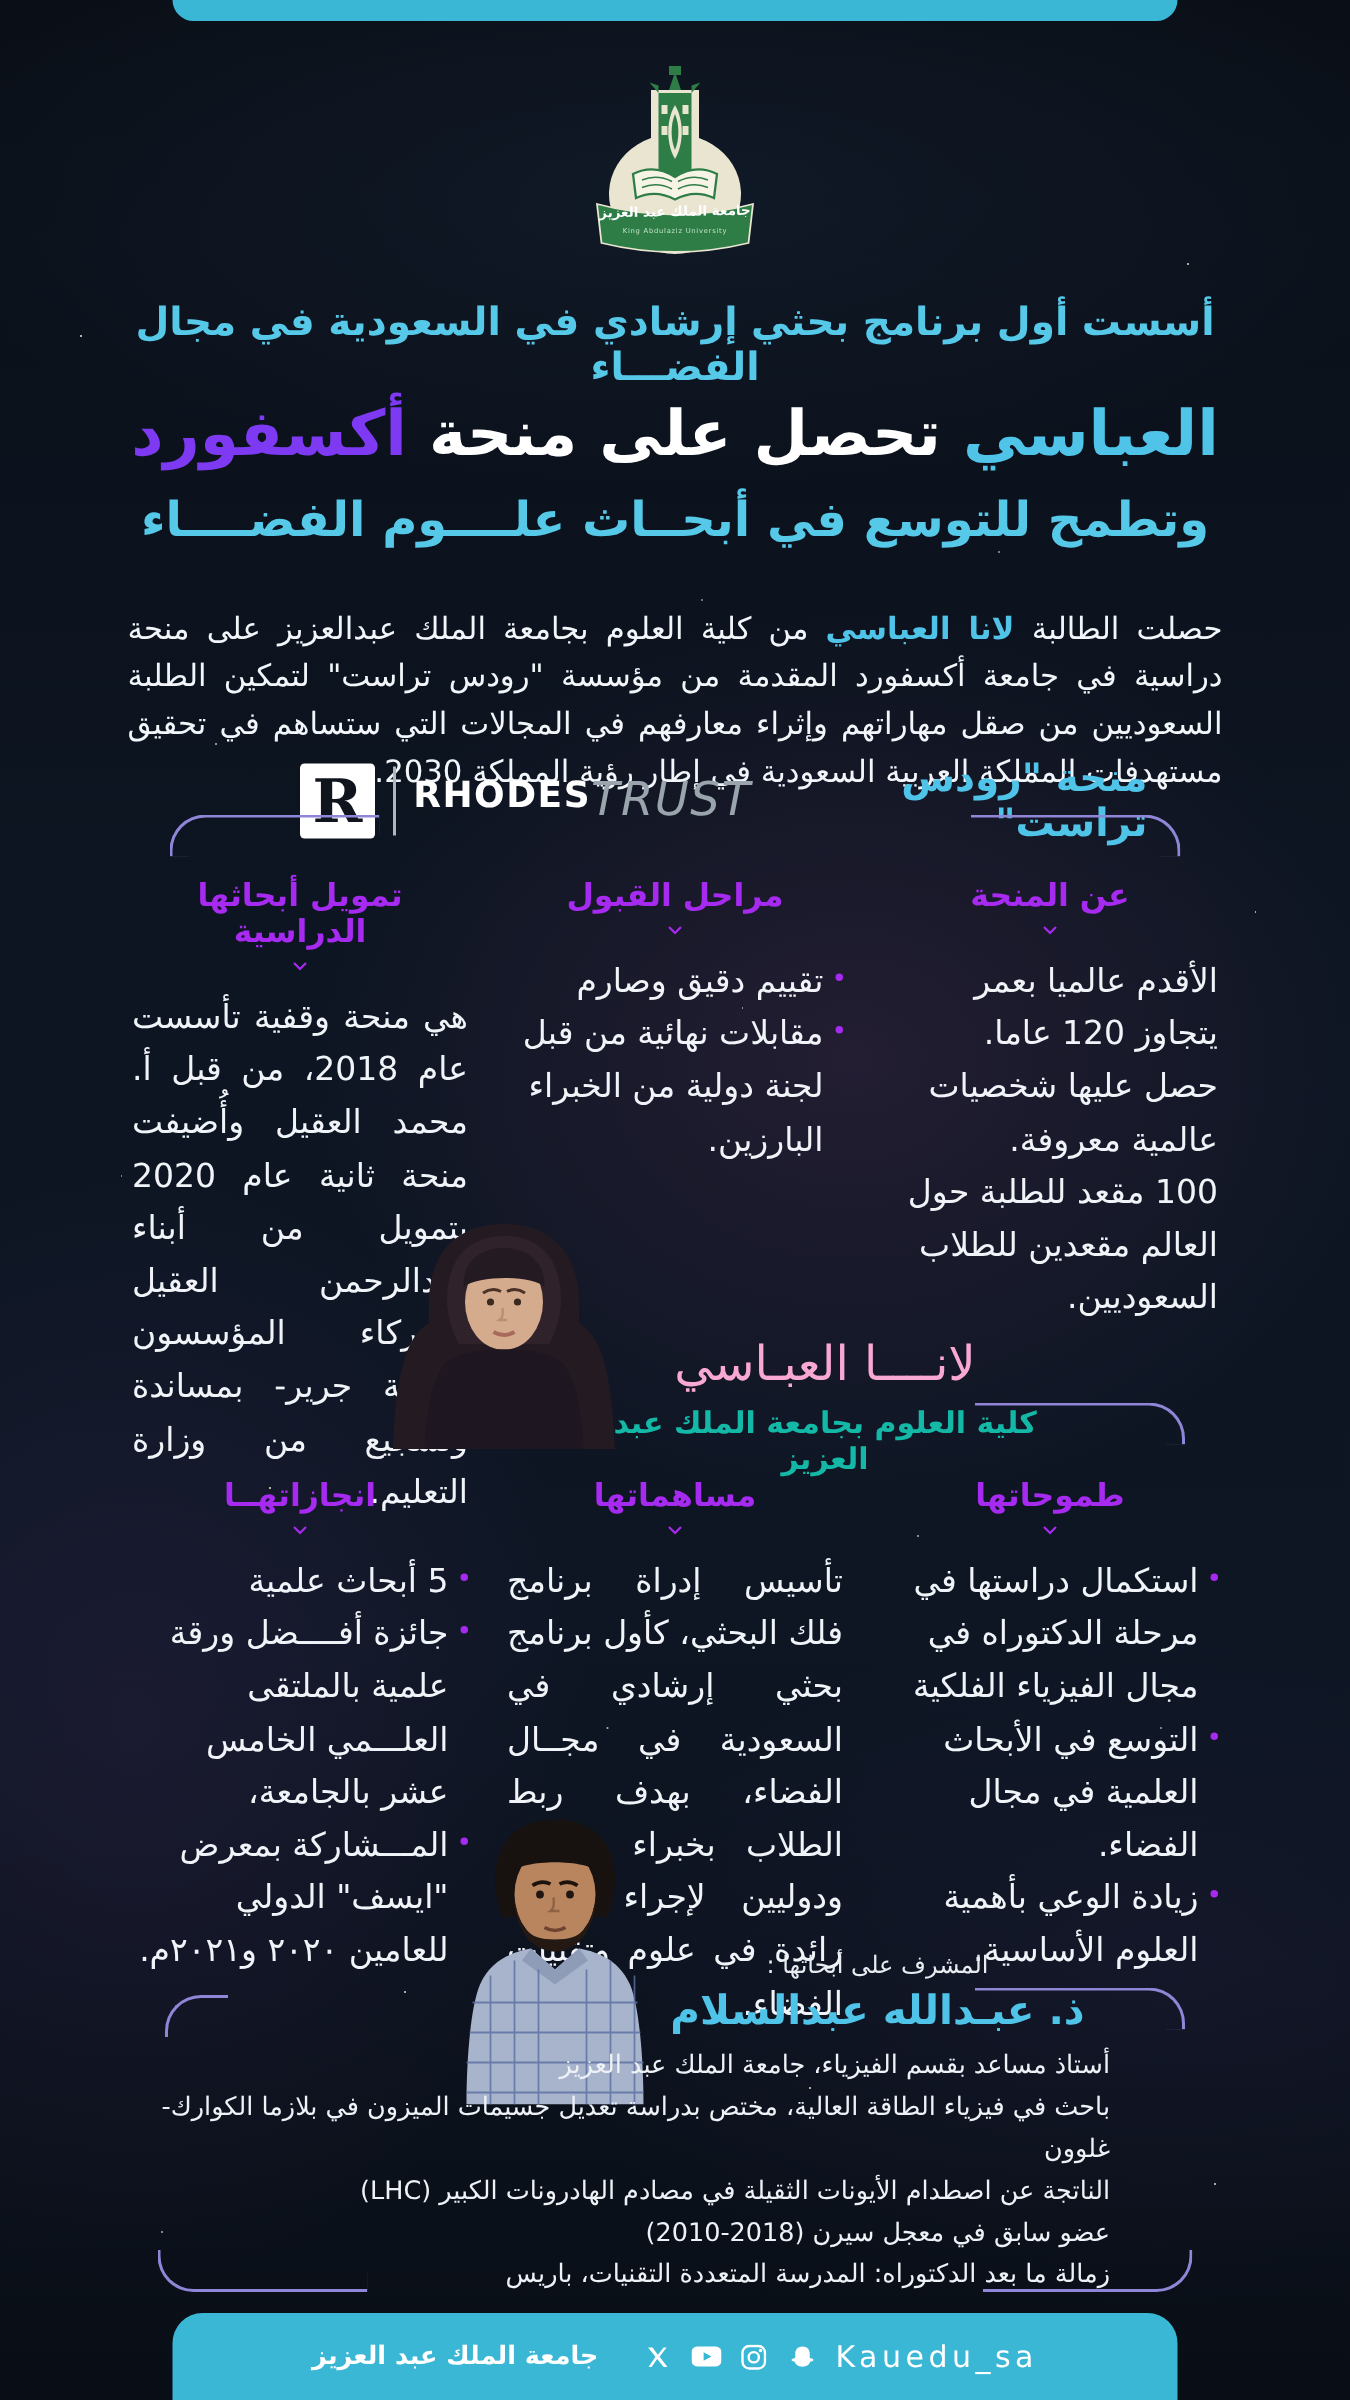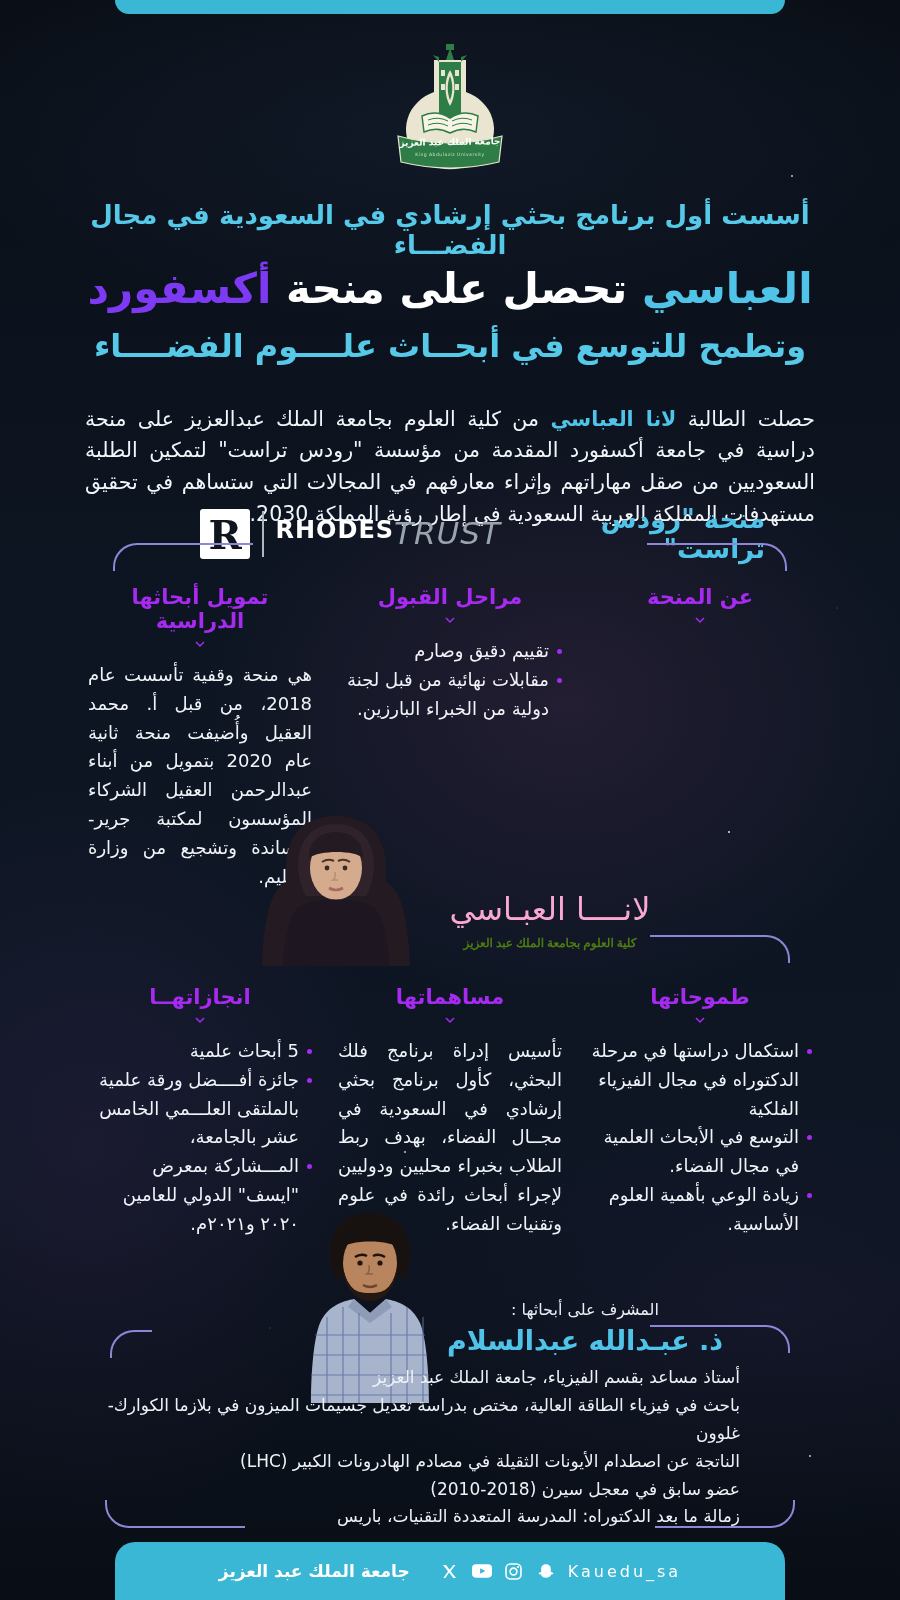--- a/index.html
+++ b/index.html
@@ -89,46 +89,46 @@
   .bkt.tl{border-top-width:2px;border-left-width:2px;border-top-left-radius:24px;}
   .bkt.tr{border-top-width:2px;border-right-width:2px;border-top-right-radius:24px;}
   .bkt.bl{border-bottom-width:2px;border-left-width:2px;border-bottom-left-radius:24px;}
   .bkt.br{border-bottom-width:2px;border-right-width:2px;border-bottom-right-radius:24px;}
   
   .cols{position:absolute;left:88px;right:88px;display:flex;direction:rtl;gap:26px;}
   .col{flex:1;min-width:0;}
   .col-title{font-size:21px;font-weight:bold;color:#a62af0;text-align:center;}
   .chev{width:10px;height:10px;margin:6px auto 12px;}
   .chev svg{display:block;}
-  .col-body{font-size:18px;line-height:1.6;color:#f0f4f8;text-align:right;}
+  .col-body{font-size:22px;line-height:1.6;color:#f0f4f8;text-align:right;}
   .col-body.just{text-align:justify;}
   .li{display:flex;direction:rtl;gap:8px;align-items:flex-start;}
   .dot{flex:0 0 auto;width:5px;height:5px;border-radius:50%;background:#a62af0;margin-top:12px;}
   
   .photo{position:absolute;}
   .lana-head{position:absolute;top:890px;left:385px;width:330px;text-align:center;direction:rtl;}
   .lana-name{font-size:32px;font-weight:normal;color:#f9a8d4;}
-  .lana-sub{font-size:12px;font-weight:bold;color:#4d7c0f;margin-top:8px;font-family:Liberation Serif, serif;}
+  .lana-sub{font-size:20px;font-weight:bold;color:#14b8a6;margin-top:8px;}
   
   .sup-head{position:absolute;top:1300px;left:430px;width:310px;text-align:center;direction:rtl;}
   .sup-label{font-size:16px;color:#e8edf2;}
   .sup-name{font-size:27px;font-weight:bold;color:#4fc4e8;margin-top:6px;}
   .bio{
     position:absolute;top:1364px;left:75px;right:160px;direction:rtl;
     font-size:17px;line-height:1.64;color:#eef2f6;text-align:right;
   }
   
   .footer{
     position:absolute;left:115px;right:115px;bottom:0;height:58px;
     background:#3ab7d5;border-radius:20px 20px 0 0;
     display:flex;align-items:center;justify-content:center;gap:30px;direction:ltr;
   }
   .f-univ{font-size:17px;font-weight:bold;color:#ffffff;direction:rtl;}
   .f-social{display:flex;align-items:center;gap:12px;}
-  .f-handle{font-size:16px;color:#ffffff;letter-spacing:3px;}
+  .f-handle{font-size:20px;color:#ffffff;letter-spacing:3px;}
   .ficon{width:20px;height:20px;display:flex;align-items:center;justify-content:center;cursor:pointer;}
 </style>
 </head>
 <body>
 
 <div class="bg"></div>
 <div class="stars"></div>
 <div class="topbar"></div>
 
 <div class="kau">
@@ -188,20 +188,25 @@
 <div class="bkt br" style="right:105px;top:1500px;"></div>
 
 <div class="cols" style="top:585px;">
   <div class="col">
     <div class="col-title">عن المنحة</div>
     <div class="chev">
         <svg width="10" height="10" viewBox="0 0 10 10">
           <polyline points="1,3 5,7 9,3" fill="none" stroke="#a62af0" stroke-width="1.5"></polyline>
         </svg>
       </div>
+    <div class="col-body">
+      <div>الأقدم عالميا بعمر يتجاوز 120 عاما.</div>
+      <div>حصل عليها شخصيات عالمية معروفة.</div>
+      <div>100 مقعد للطلبة حول العالم مقعدين للطلاب السعوديين.</div>
+    </div>
   </div>
   <div class="col">
     <div class="col-title">مراحل القبول</div>
     <div class="chev">
         <svg width="10" height="10" viewBox="0 0 10 10">
           <polyline points="1,3 5,7 9,3" fill="none" stroke="#a62af0" stroke-width="1.5"></polyline>
         </svg>
       </div>
     <div class="col-body">
       <div class="li">

